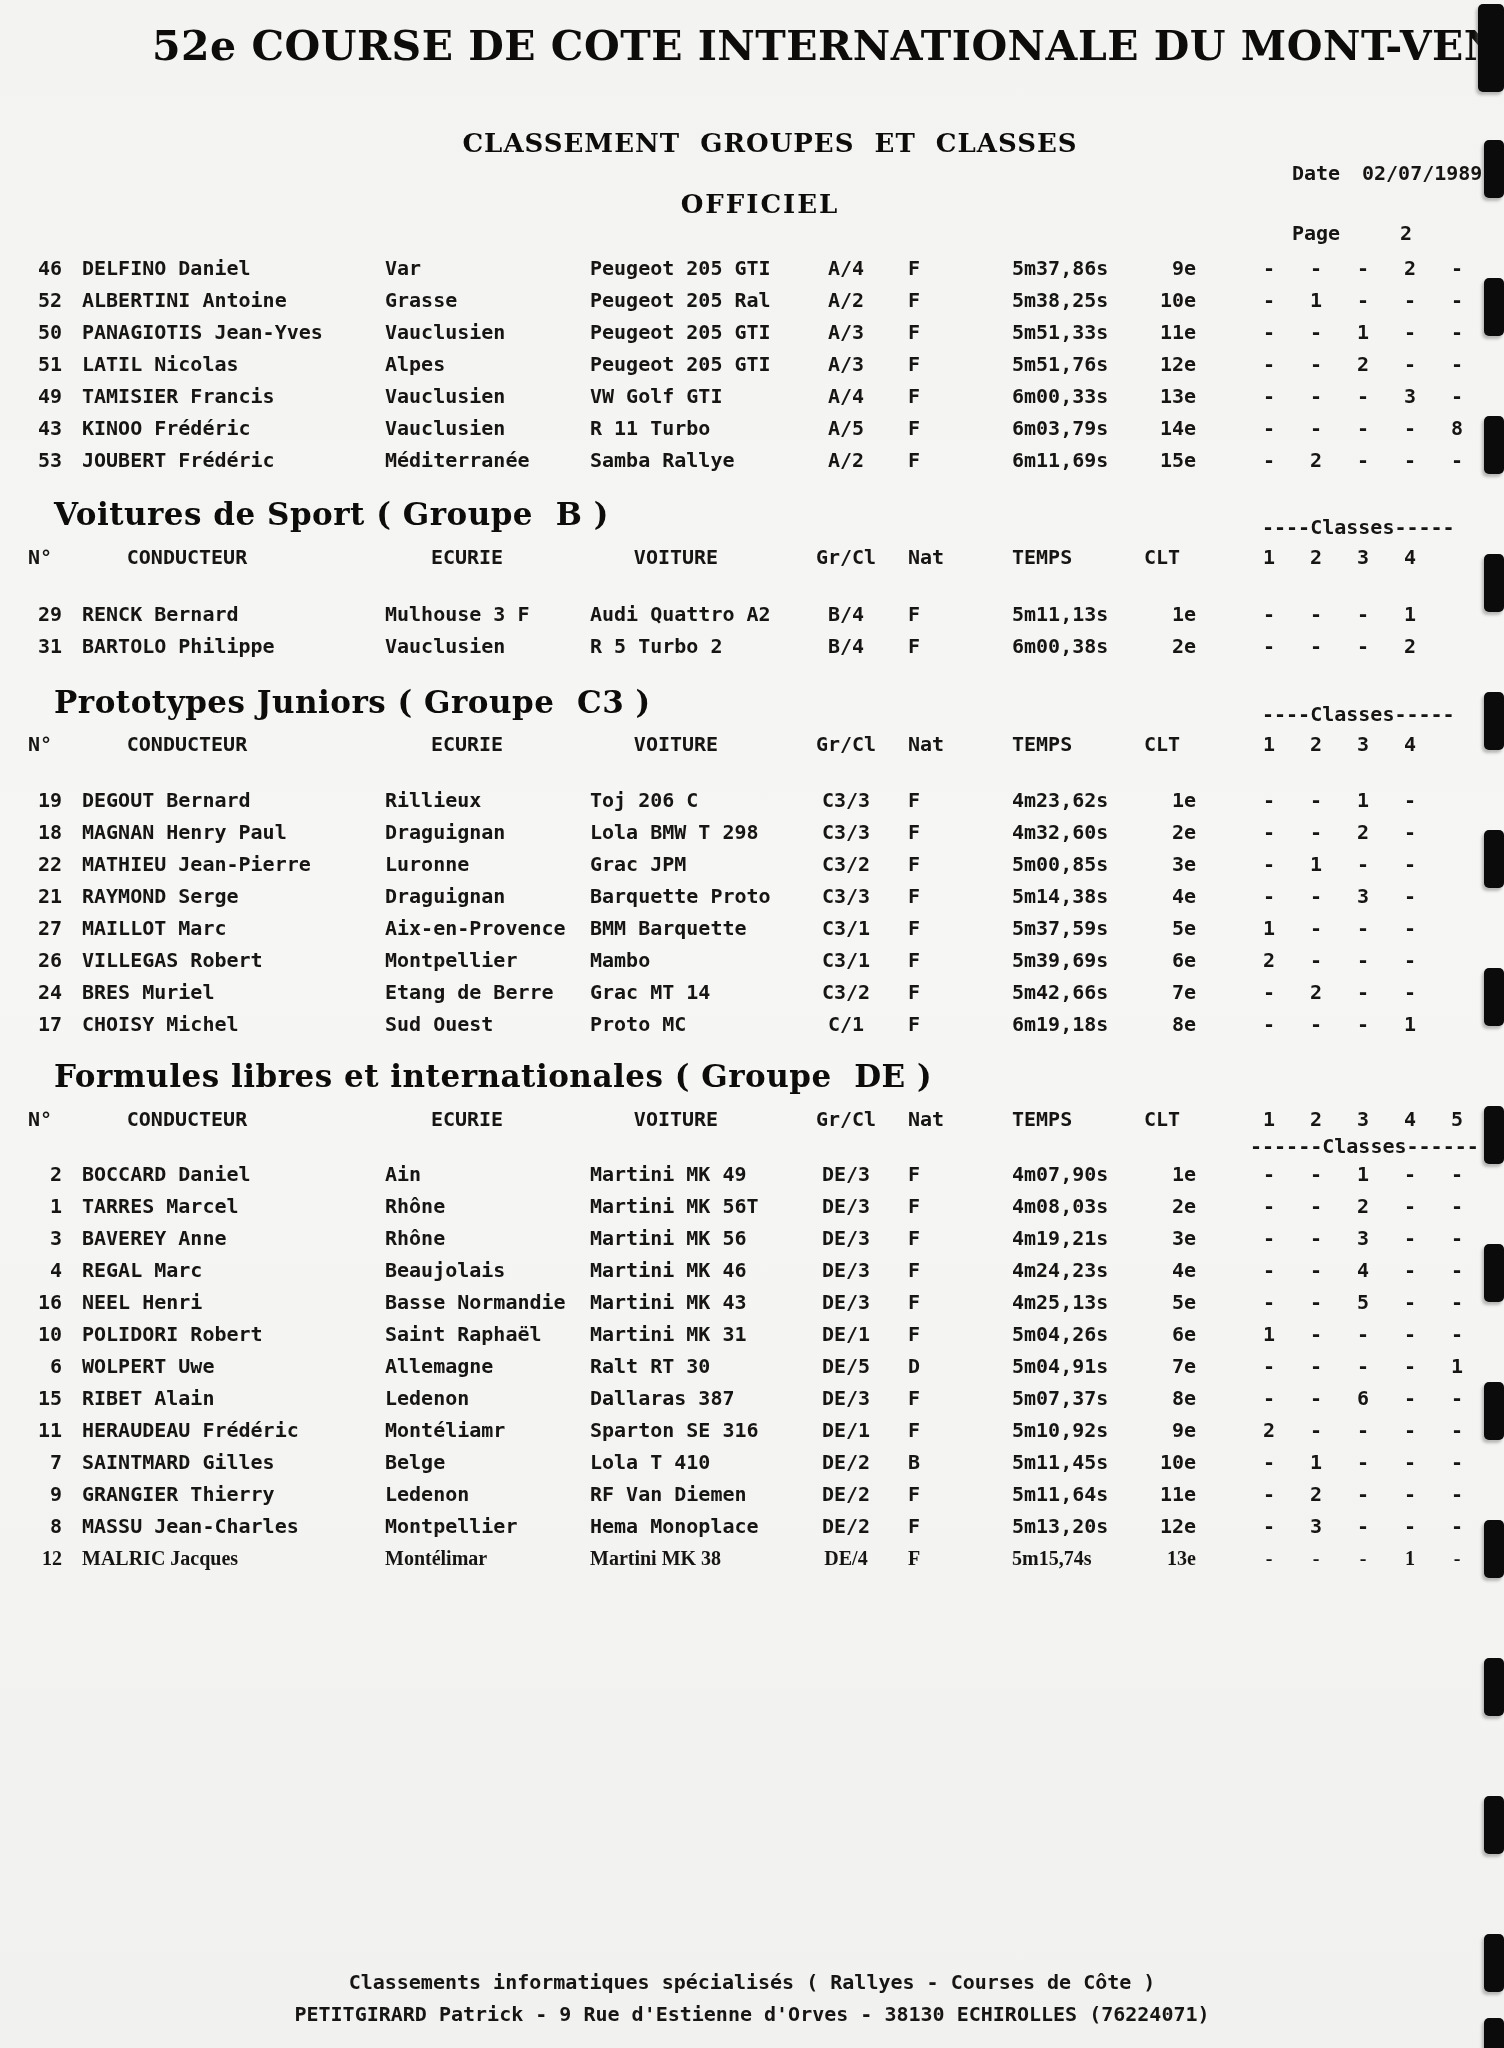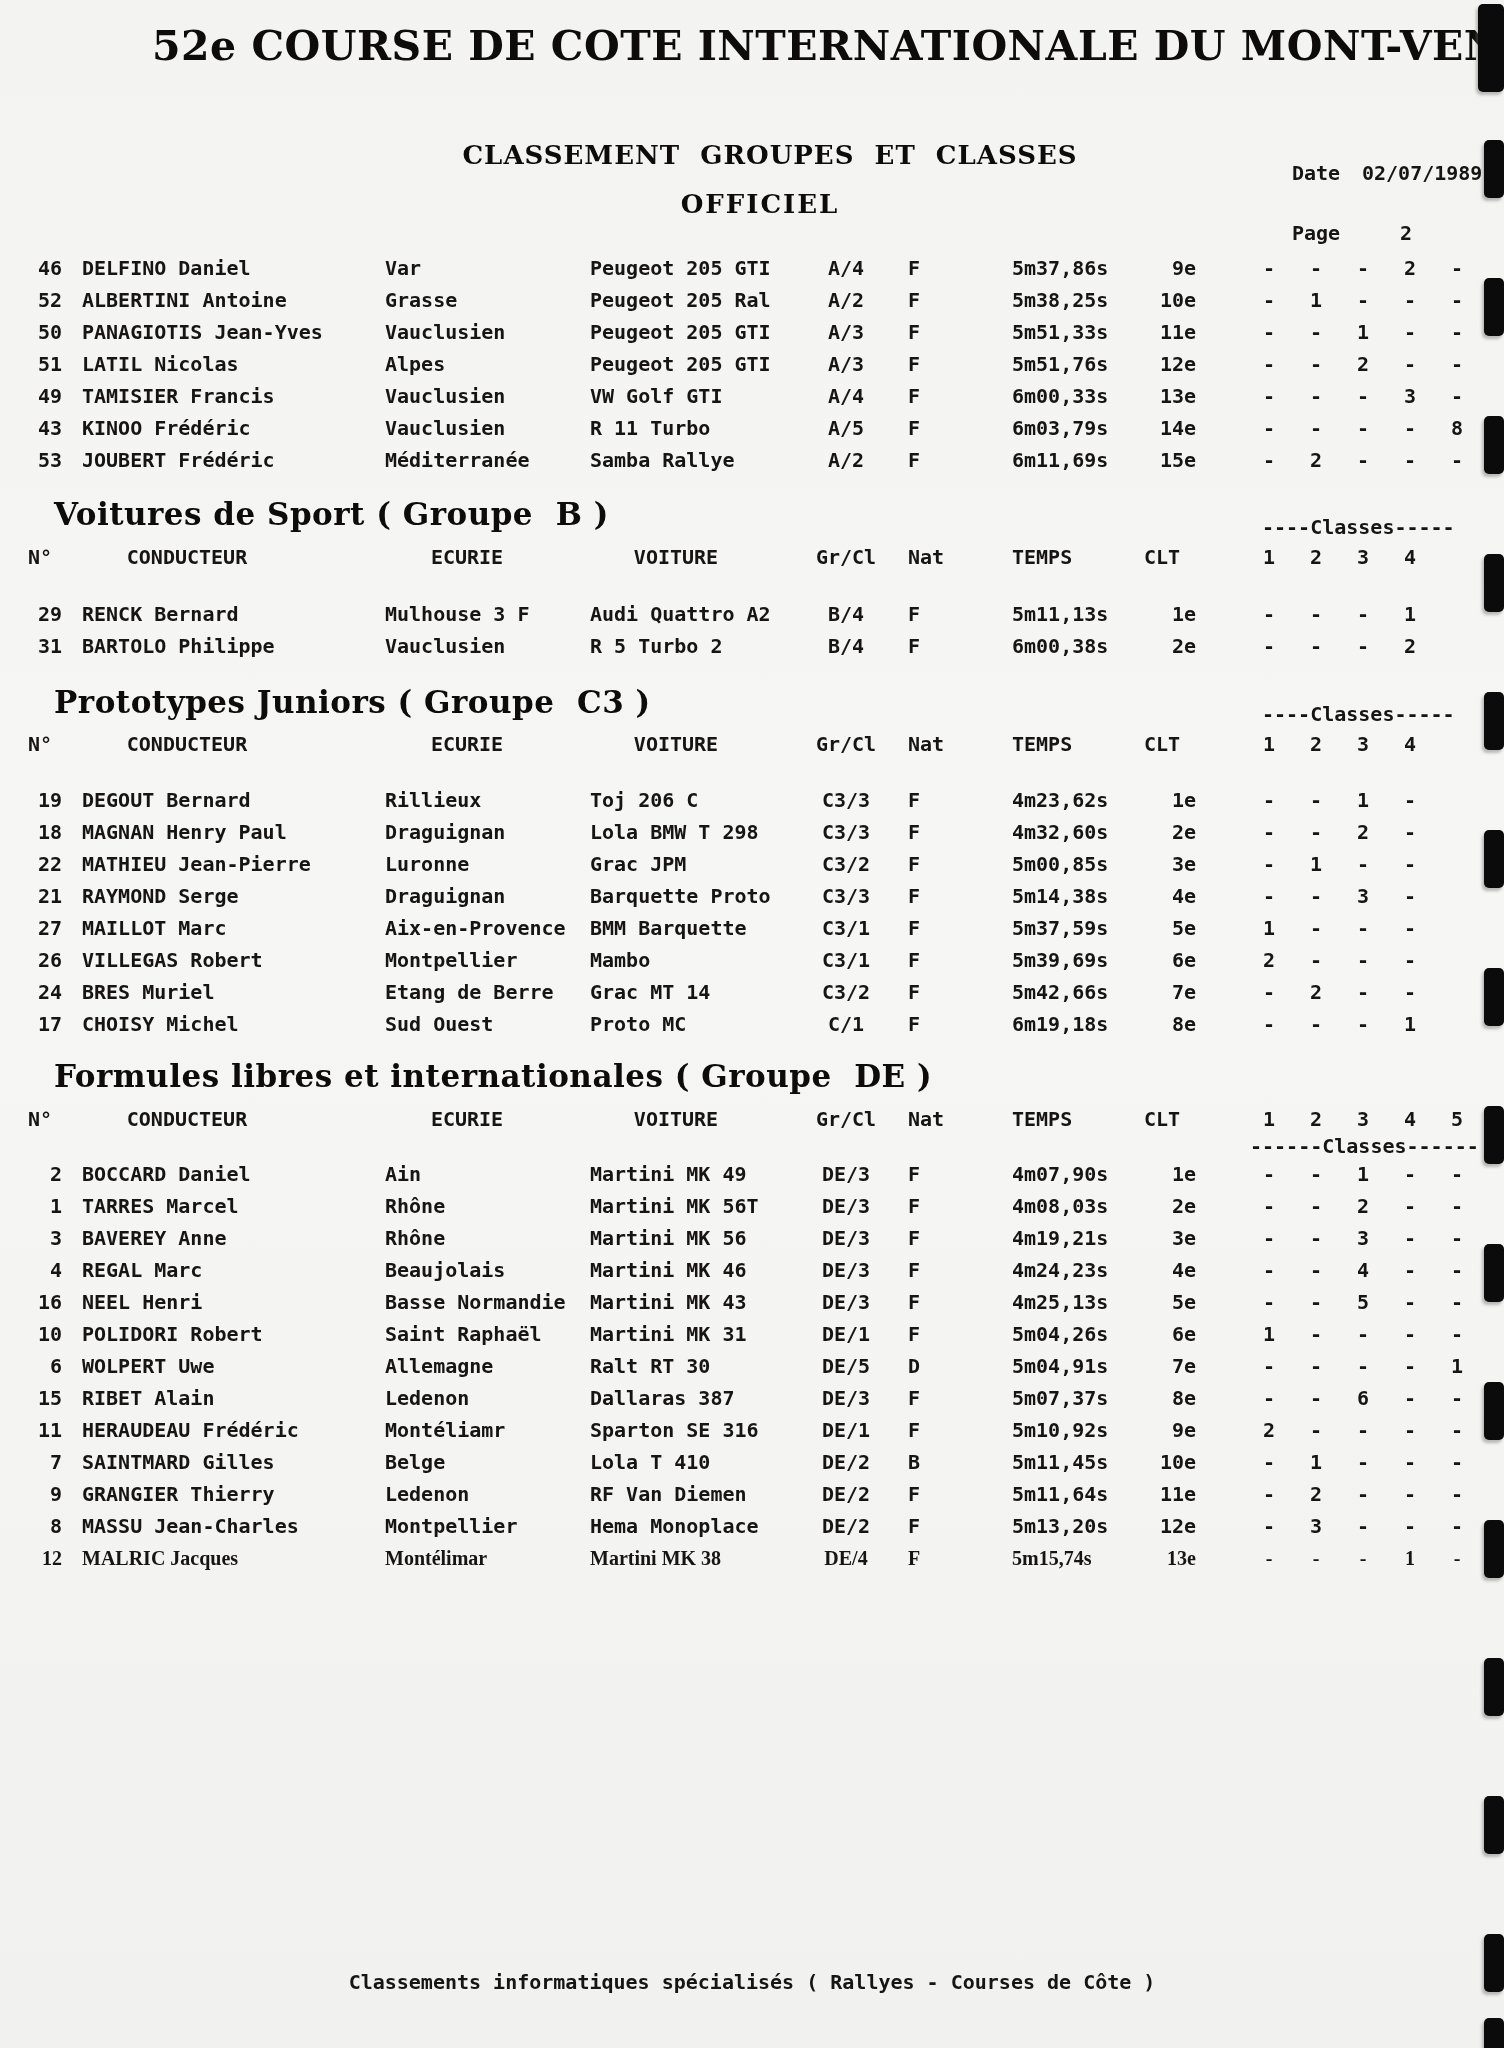--- a/index.html
+++ b/index.html
@@ -5,21 +5,21 @@
   html,body{margin:0;padding:0;background:#d9d9d7;}
   .scan-page{
     position:relative;width:1504px;height:2048px;margin:0 auto;
     background:linear-gradient(180deg,#f3f3f1 0%,#f6f6f4 45%,#f1f1ef 100%);
     font-family:"DejaVu Sans Mono","Liberation Mono",monospace;
     color:#171513;overflow:hidden;
   }
   .mono{position:absolute;font-size:20px;font-weight:700;line-height:24px;white-space:pre;}
   .serif{position:absolute;font-family:"DejaVu Serif","Liberation Serif",serif;font-weight:700;white-space:pre;color:#0d0c0b;}
   #title{left:152px;top:22px;font-size:41px;letter-spacing:0.5px;}
-  #subtitle{left:400px;width:740px;top:140px;font-size:26px;text-align:center;letter-spacing:1px;}
+  #subtitle{left:400px;width:740px;top:128px;font-size:26px;text-align:center;letter-spacing:1px;}
   #official{left:400px;width:720px;top:189px;font-size:26px;text-align:center;letter-spacing:2px;}
   .meta-line{position:absolute;left:0;width:1504px;height:26px;}
   #date-line{top:161px}#heure-line{top:193px}#page-line{top:221px}
   .meta-label{position:absolute;left:1292px;font-size:20px;font-weight:700;white-space:pre;}
   .meta-value{position:absolute;left:1362px;font-size:20px;font-weight:700;white-space:pre;}
   #page-value{left:1400px;}
   .sec-title{left:54px;font-size:31px;letter-spacing:0.5px;}
   .classes-label{font-size:20px;font-weight:700;}
   .row{position:absolute;left:0;width:1504px;height:26px;}
   .cell{position:absolute;font-size:20px;font-weight:700;white-space:pre;line-height:24px;}
@@ -544,20 +544,21 @@
         <span class="cell c-clt">13e</span>
         <span class="cell c-cl" style="left: 1254px;">-</span>
         <span class="cell c-cl" style="left: 1301px;">-</span>
         <span class="cell c-cl" style="left: 1348px;">-</span>
         <span class="cell c-cl" style="left: 1395px;">1</span>
         <span class="cell c-cl" style="left: 1442px;">-</span>
       </div>
     </div>
 
   <div id="footer1" class="footer-line">Classements informatiques spécialisés ( Rallyes - Courses de Côte )</div>
+  <div id="footer2" class="footer-line">PETITGIRARD Patrick - 9 Rue d'Estienne d'Orves - 38130 ECHIROLLES (76224071)</div>
 
   <div id="marks">
       <div class="mark" style="left: 1478px; top: 4px; width: 26px; height: 88px;"></div>
       <div class="mark" style="left: 1484px; top: 140px; width: 20px; height: 58px;"></div>
       <div class="mark" style="left: 1484px; top: 278px; width: 20px; height: 58px;"></div>
       <div class="mark" style="left: 1484px; top: 416px; width: 20px; height: 58px;"></div>
       <div class="mark" style="left: 1484px; top: 554px; width: 20px; height: 58px;"></div>
       <div class="mark" style="left: 1484px; top: 692px; width: 20px; height: 58px;"></div>
       <div class="mark" style="left: 1484px; top: 830px; width: 20px; height: 58px;"></div>
       <div class="mark" style="left: 1484px; top: 968px; width: 20px; height: 58px;"></div>

